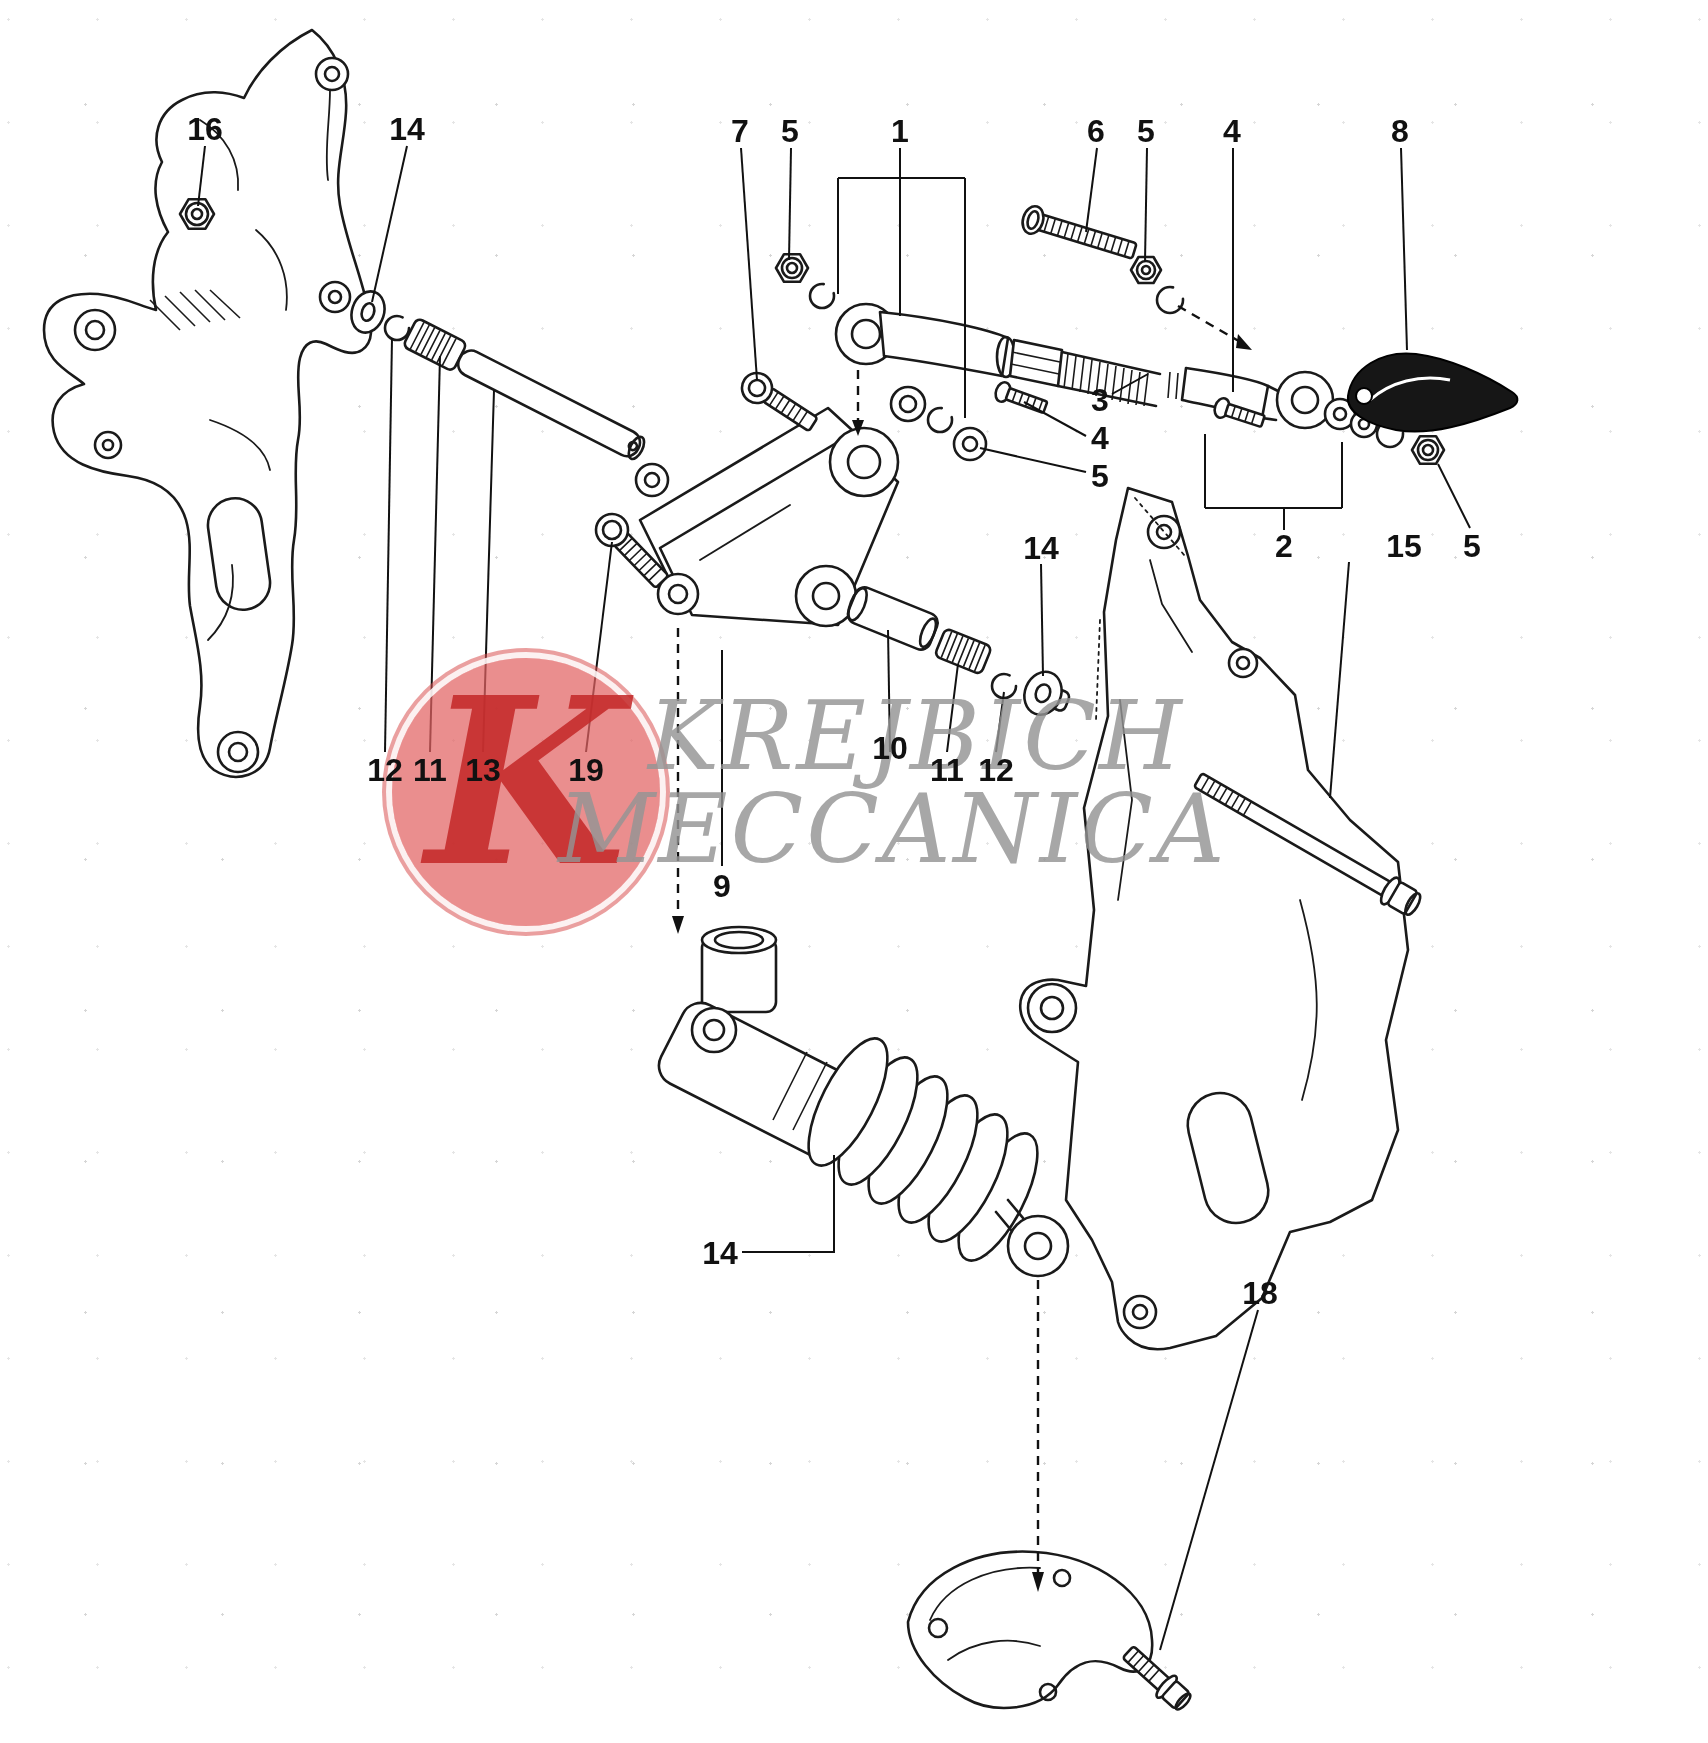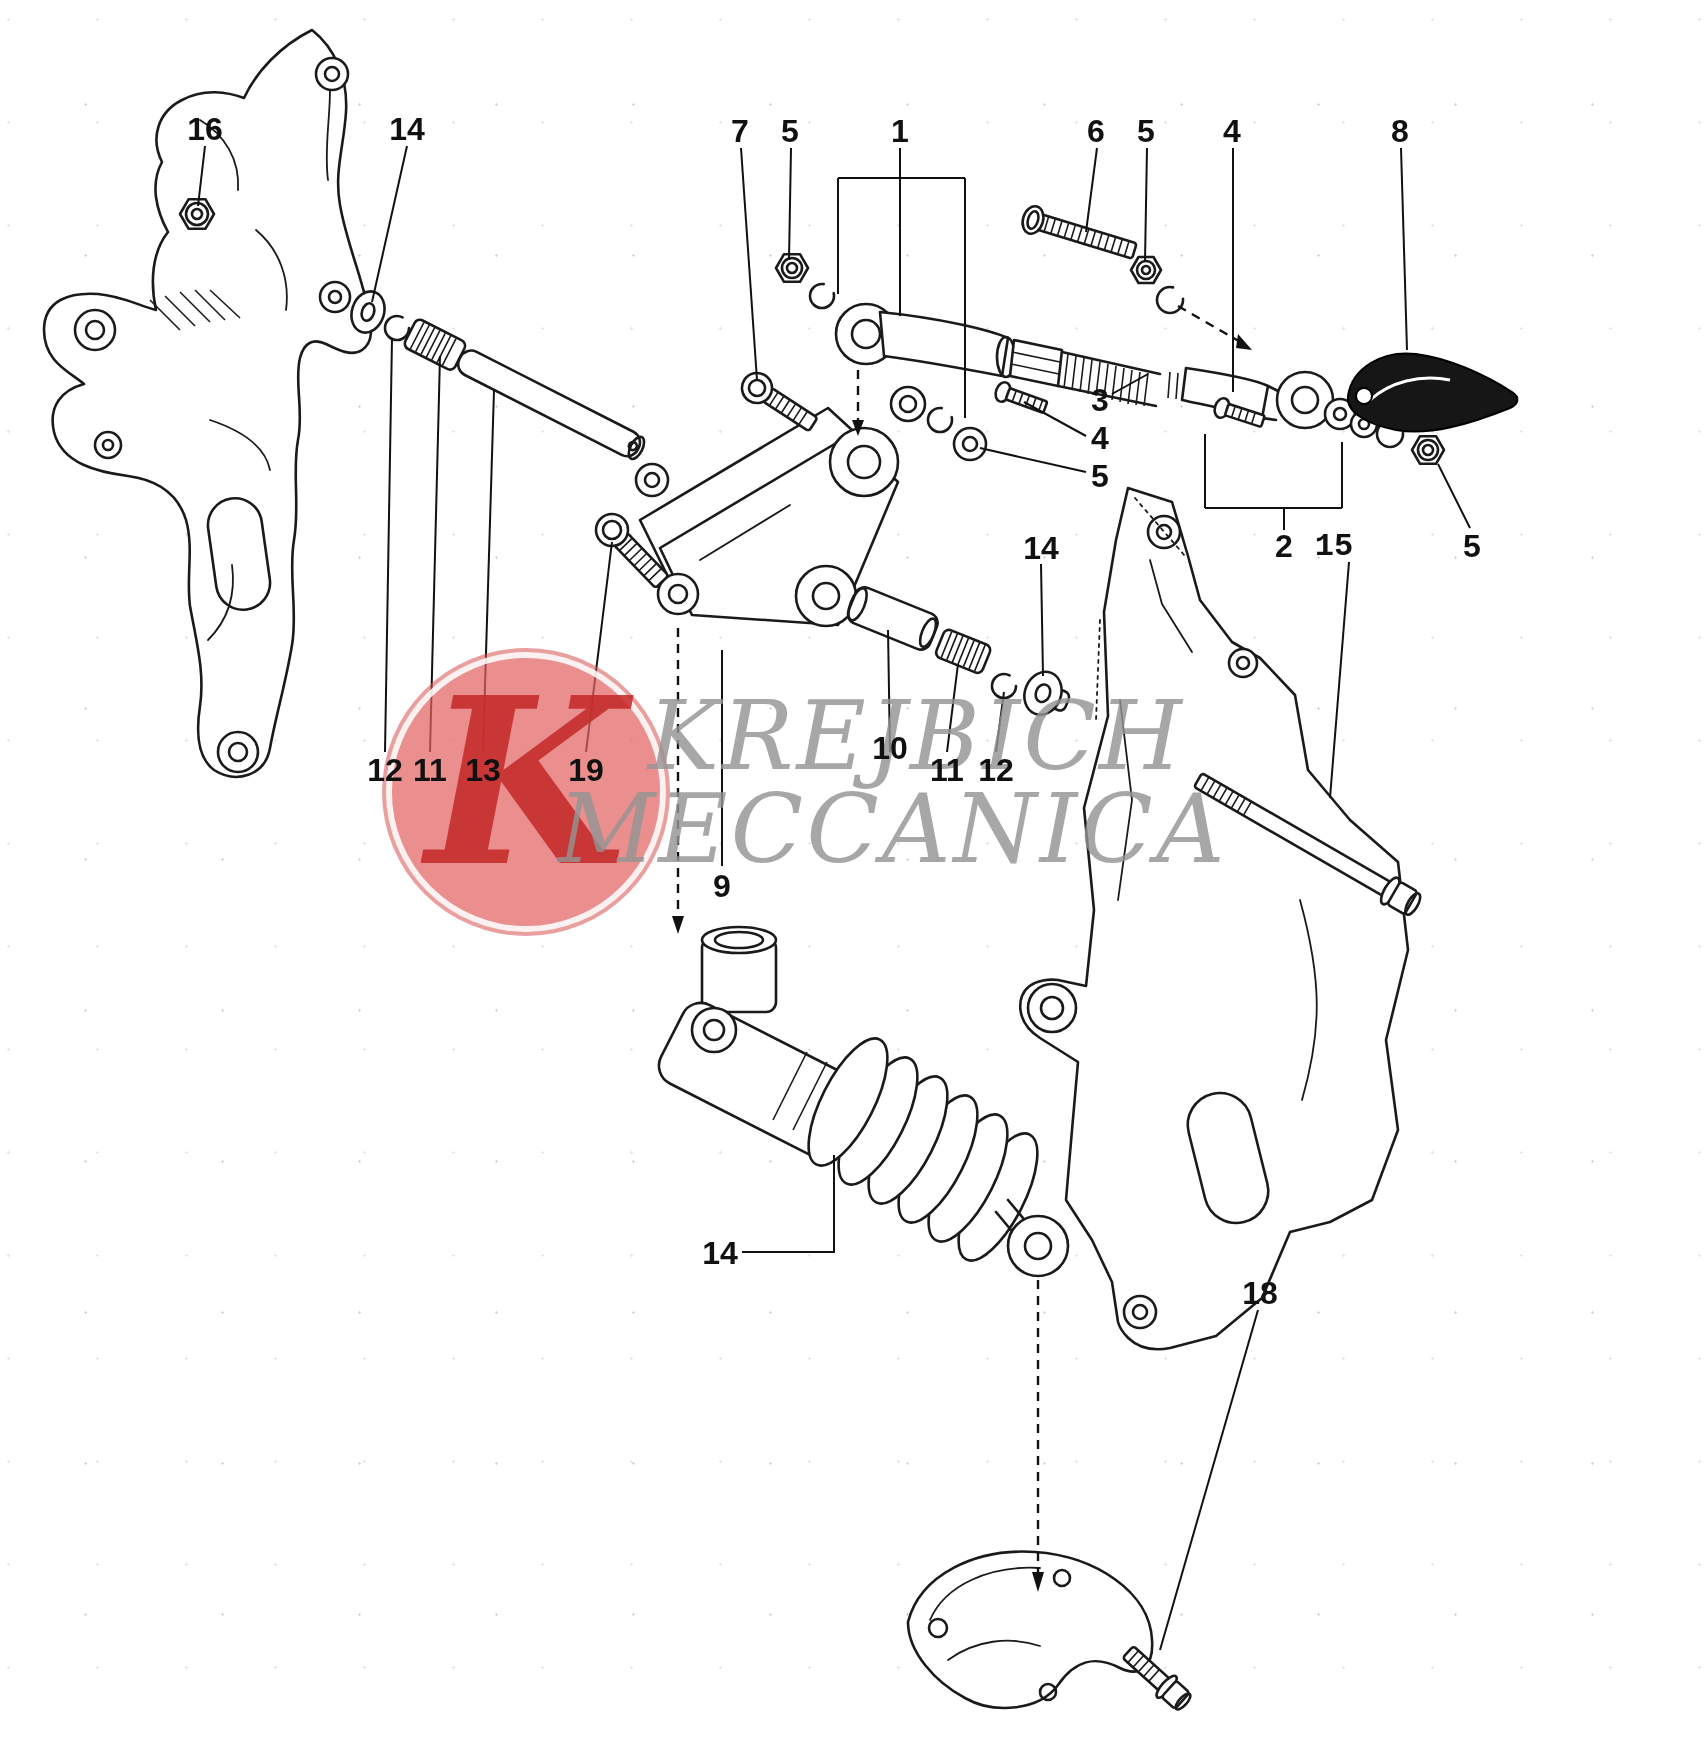--- a/index.html
+++ b/index.html
@@ -380,21 +380,21 @@
       <div class="callout" style="left: 900px; top: 131px;">1</div>
       <div class="callout" style="left: 1096px; top: 131px;">6</div>
       <div class="callout" style="left: 1146px; top: 131px;">5</div>
       <div class="callout" style="left: 1232px; top: 131px;">4</div>
       <div class="callout" style="left: 1400px; top: 131px;">8</div>
       <div class="callout" style="left: 1100px; top: 400px;">3</div>
       <div class="callout" style="left: 1100px; top: 438px;">4</div>
       <div class="callout" style="left: 1100px; top: 476px;">5</div>
       <div class="callout" style="left: 1041px; top: 548px;">14</div>
       <div class="callout" style="left: 1284px; top: 546px;">2</div>
-      <div class="callout" style="left: 1334px; top: 546px; font-family: Liberation Mono, monospace;">15</div>
+      <div class="callout" style="left: 1404px; top: 546px;">15</div>
       <div class="callout" style="left: 1472px; top: 546px;">5</div>
       <div class="callout" style="left: 385px; top: 770px;">12</div>
       <div class="callout" style="left: 430px; top: 770px;">11</div>
       <div class="callout" style="left: 483px; top: 770px;">13</div>
       <div class="callout" style="left: 586px; top: 770px;">19</div>
       <div class="callout" style="left: 890px; top: 748px; text-align: center;">10</div>
       <div class="callout" style="left: 947px; top: 770px;">11</div>
       <div class="callout" style="left: 996px; top: 770px;">12</div>
       <div class="callout" style="left: 722px; top: 886px;">9</div>
       <div class="callout" style="left: 720px; top: 1253px;">14</div>

